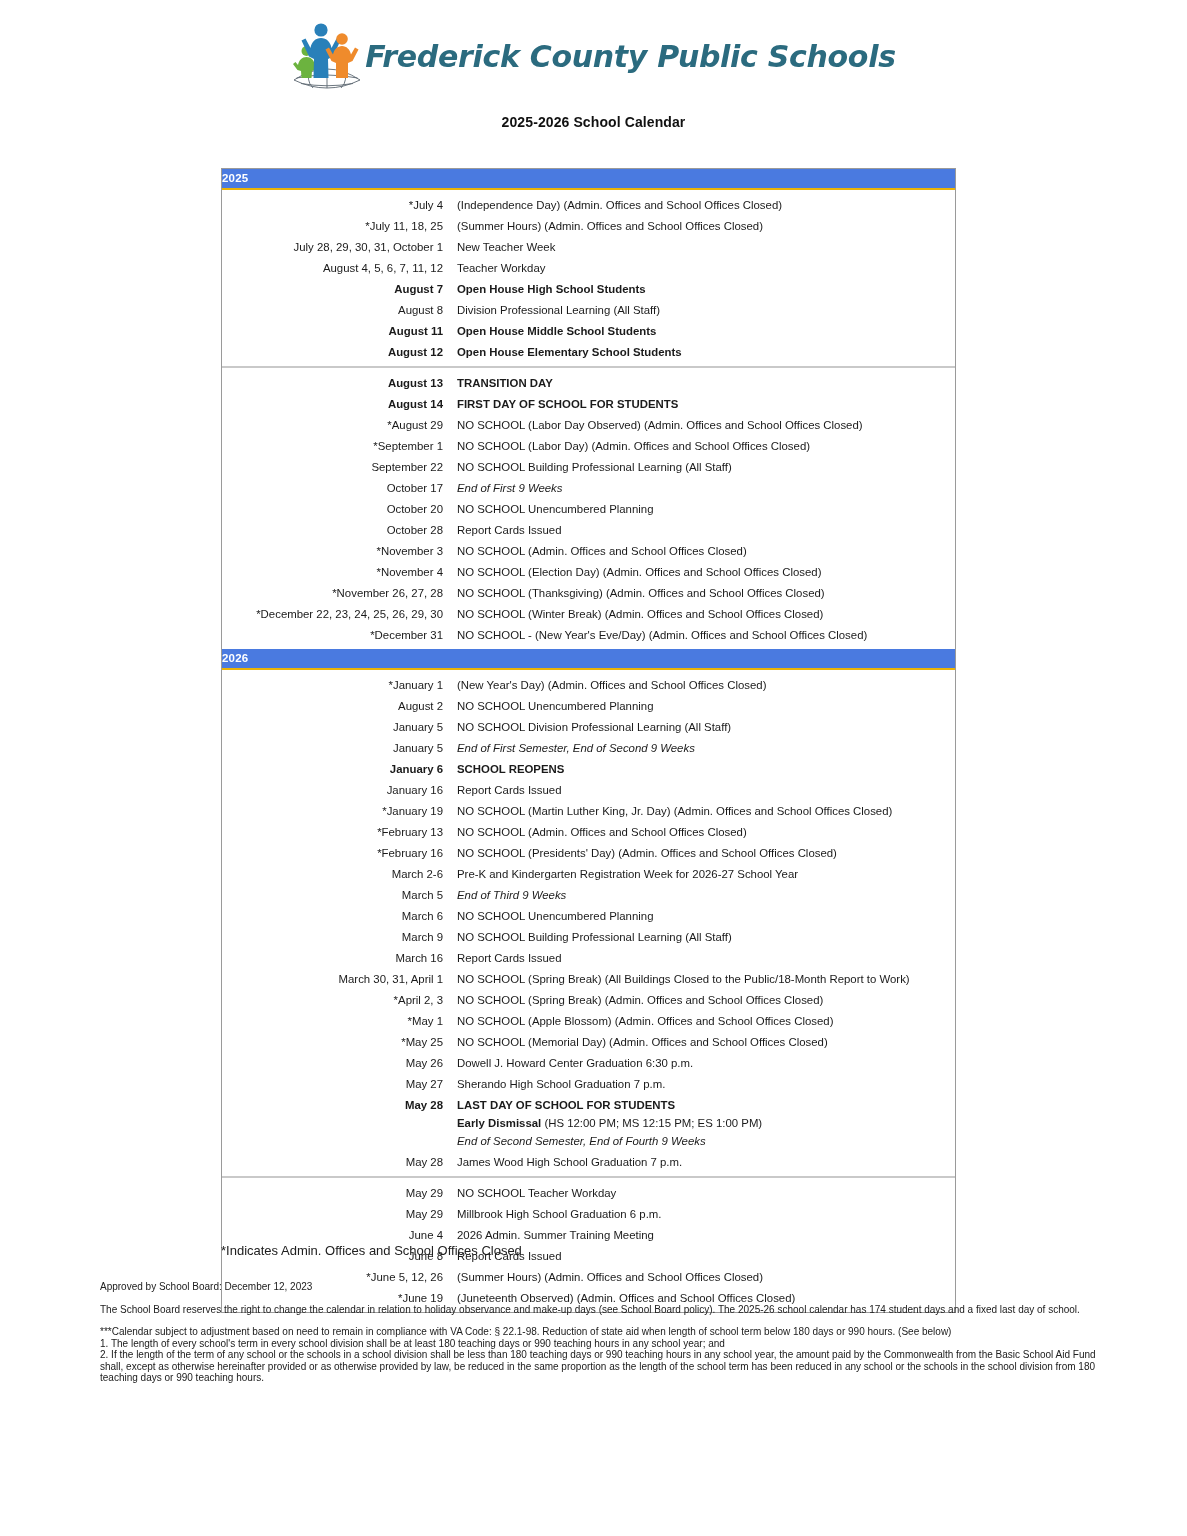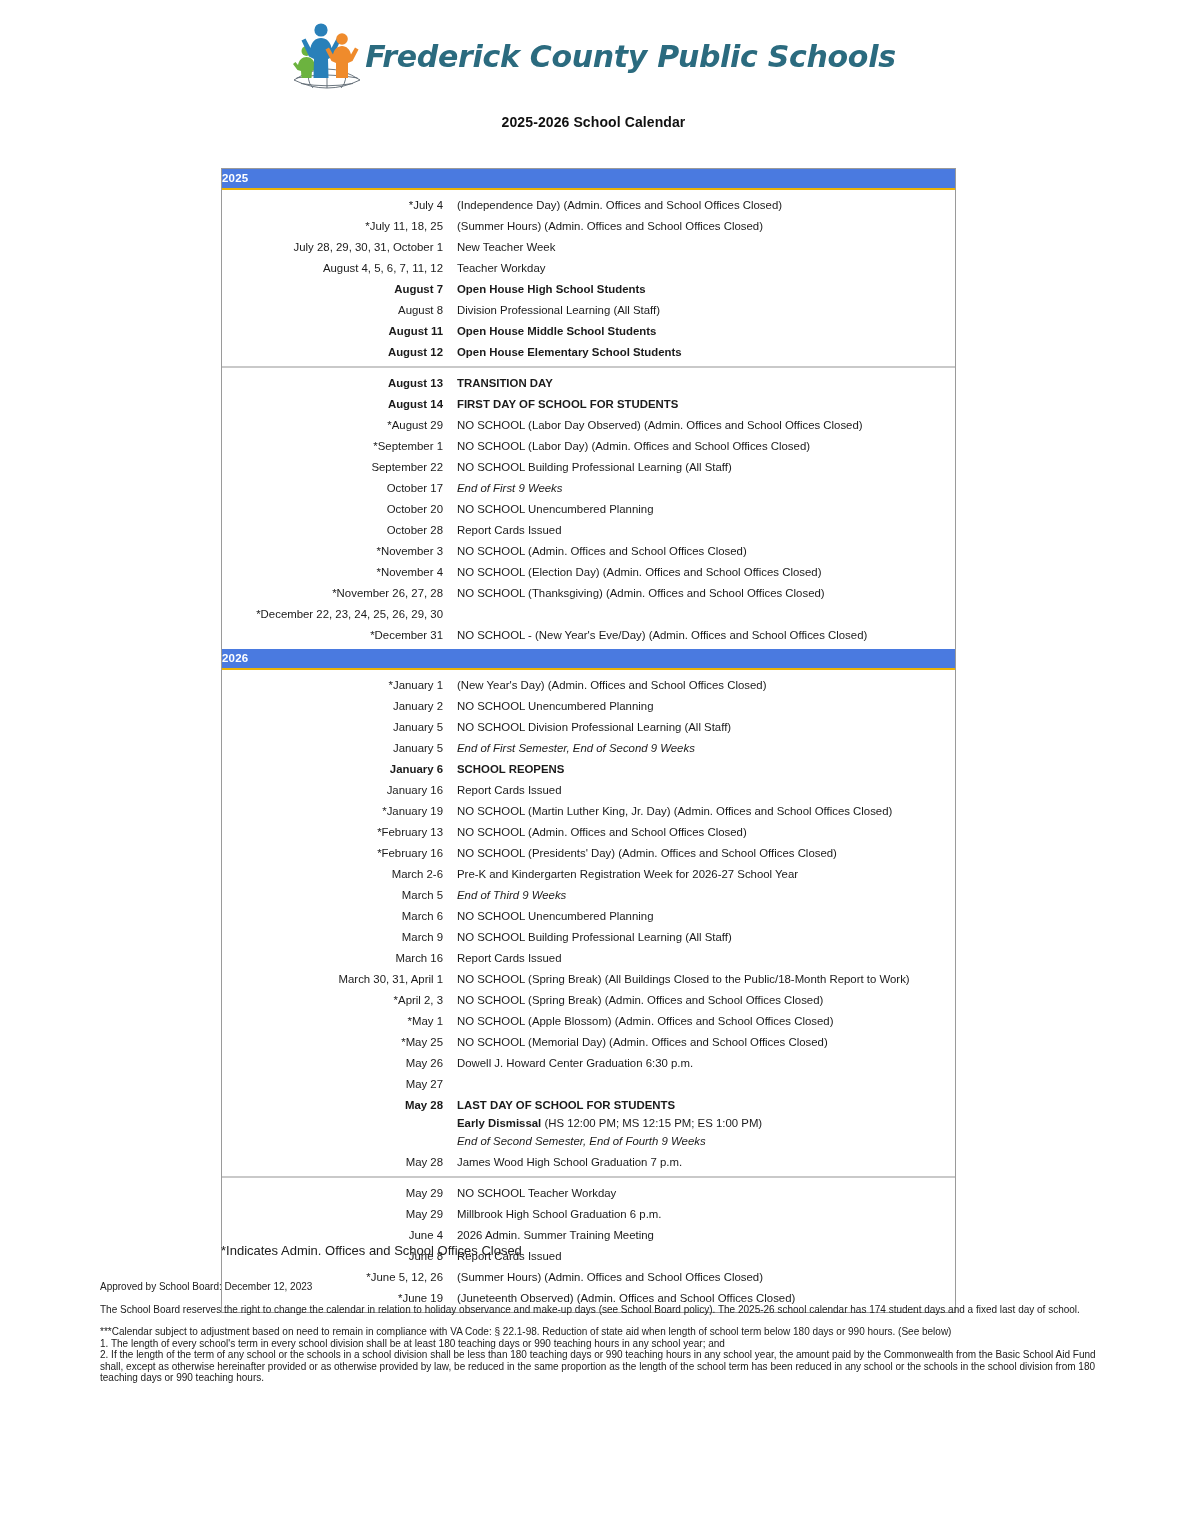--- a/index.html
+++ b/index.html
@@ -238,34 +238,35 @@
       <div class="row">
         <div class="date-cell">*November 4</div>
         <div class="desc-cell n">NO SCHOOL (Election Day) (Admin. Offices and School Offices Closed)</div>
       </div>
       <div class="row">
         <div class="date-cell">*November 26, 27, 28</div>
         <div class="desc-cell n">NO SCHOOL (Thanksgiving) (Admin. Offices and School Offices Closed)</div>
       </div>
       <div class="row">
         <div class="date-cell">*December 22, 23, 24, 25, 26, 29, 30</div>
+        <div class="desc-cell n">NO SCHOOL (Winter Break) (Admin. Offices and School Offices Closed)</div>
       </div>
       <div class="row">
         <div class="date-cell">*December 31</div>
         <div class="desc-cell n">NO SCHOOL - (New Year's Eve/Day) (Admin. Offices and School Offices Closed)</div>
       </div>
     </div>
     <div class="year-bar">2026</div>
     <div class="section">
       <div class="row">
         <div class="date-cell">*January 1</div>
         <div class="desc-cell n">(New Year's Day) (Admin. Offices and School Offices Closed)</div>
       </div>
       <div class="row">
-        <div class="date-cell">January 2</div>
+        <div class="date-cell">August 2</div>
         <div class="desc-cell n">NO SCHOOL Unencumbered Planning</div>
       </div>
       <div class="row">
         <div class="date-cell">January 5</div>
         <div class="desc-cell n">NO SCHOOL Division Professional Learning (All Staff)</div>
       </div>
       <div class="row">
         <div class="date-cell">January 5</div>
         <div class="desc-cell i">End of First Semester, End of Second 9 Weeks</div>
       </div>
@@ -324,20 +325,21 @@
       <div class="row">
         <div class="date-cell">*May 25</div>
         <div class="desc-cell n">NO SCHOOL (Memorial Day) (Admin. Offices and School Offices Closed)</div>
       </div>
       <div class="row">
         <div class="date-cell">May 26</div>
         <div class="desc-cell n">Dowell J. Howard Center Graduation 6:30 p.m.</div>
       </div>
       <div class="row">
         <div class="date-cell">May 27</div>
+        <div class="desc-cell n">Sherando High School Graduation 7 p.m.</div>
       </div>
       <div class="row">
         <div class="date-cell b">May 28</div>
         <div class="desc-cell">
           <span class="sub-line"><span class="b">LAST DAY OF SCHOOL FOR STUDENTS</span></span>
           <span class="sub-line"><span class="b">Early Dismissal</span><span> (HS 12:00 PM; MS 12:15 PM; ES 1:00 PM)</span></span>
           <span class="sub-line"><span class="i">End of Second Semester, End of Fourth 9 Weeks</span></span>
         </div>
       </div>
       <div class="row">

